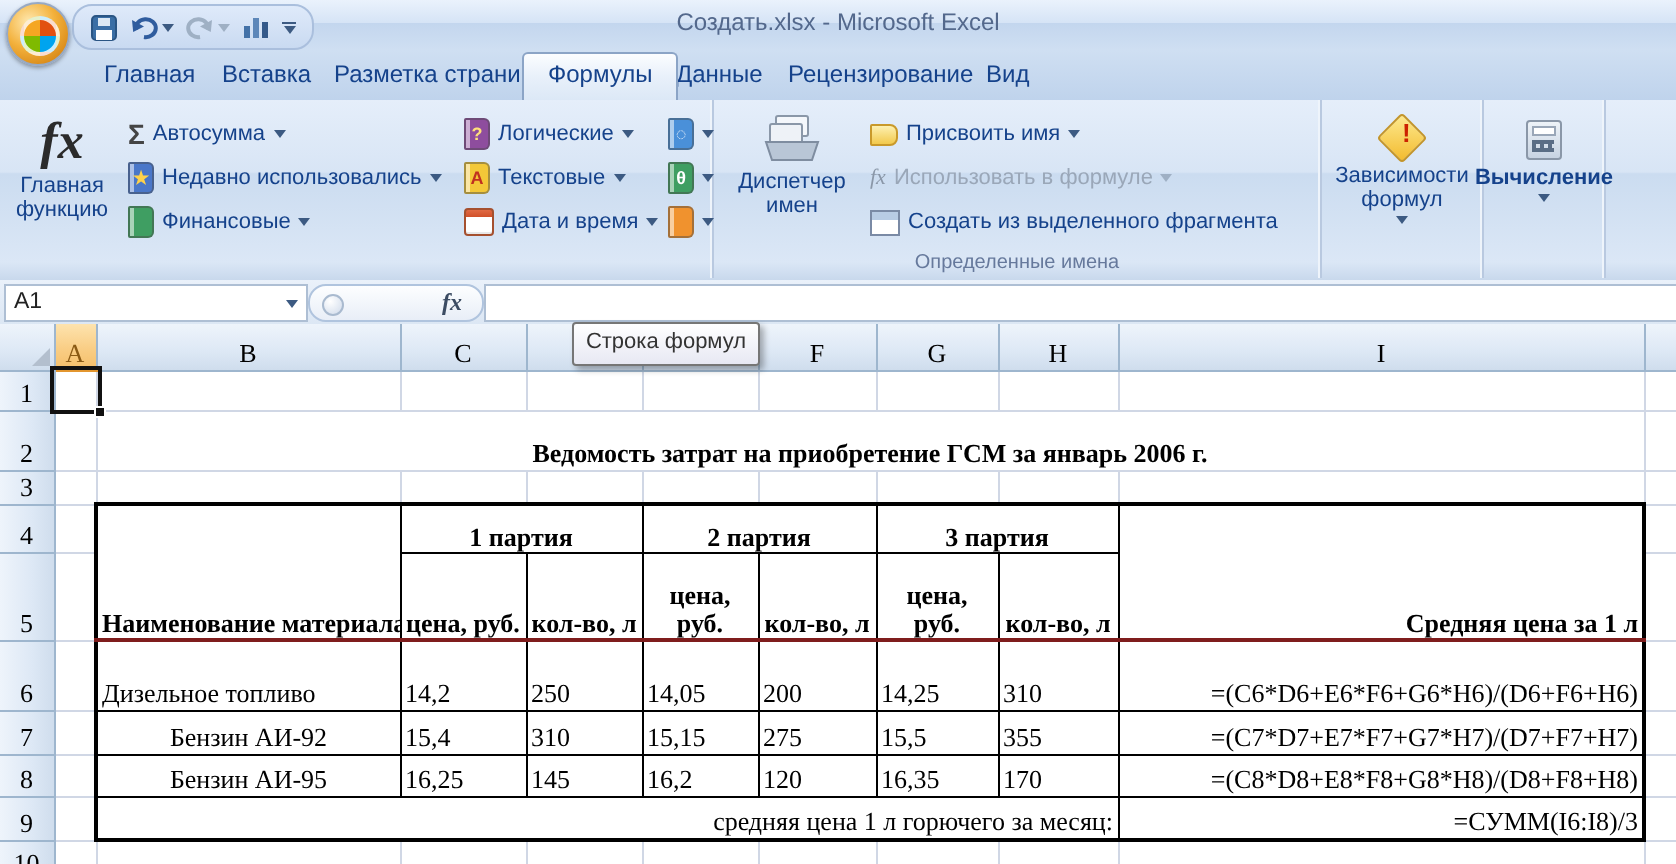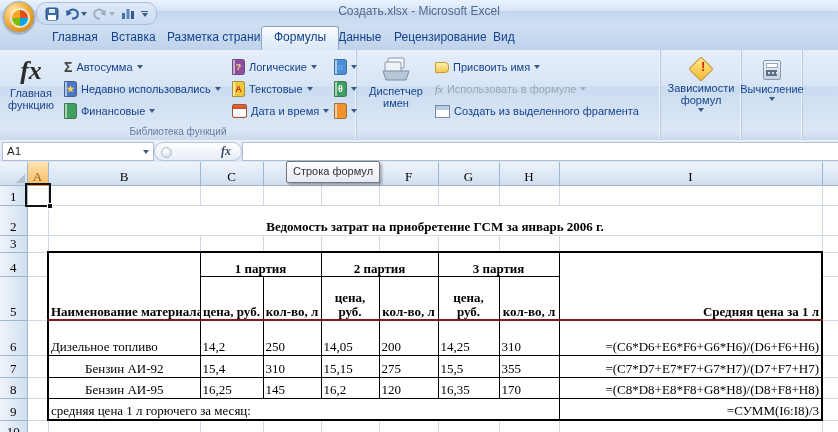--- a/index.html
+++ b/index.html
@@ -112,21 +112,21 @@
   .bT2{border-top:2px solid #000;}
   .bB2{border-bottom:2px solid #000;}
   .hb{border-bottom:2px solid #7f1d1d;}
   .hdr{font-weight:bold;text-align:center;vertical-align:middle;line-height:14px;}
   .pre{white-space:pre;text-align:right;}
   .sheet-title{font-weight:bold;font-size:16px;text-align:center;vertical-align:middle;
     border-right:1px solid #d0d7e5;border-bottom:1px solid #d0d7e5;}
   .numcell{text-align:left;padding-left:3px;padding-bottom:2px;}
   .namecell{vertical-align:middle;padding-left:3px;}
   .namecell.ctr{text-align:center;}
-  .footcell{padding-right:2px;padding-bottom:2px;}
+  .footcell{text-align:right;padding-right:2px;padding-bottom:2px;}
   .fmla{text-align:right;padding-left:2px;padding-bottom:2px;}
   
   .sel{position:absolute;left:25px;top:183px;width:22px;height:20px;border:2px solid #111;z-index:4;}
   .sel:after{content:"";position:absolute;right:-4px;bottom:-4px;width:4px;height:4px;
     background:#111;border:1px solid #fff;}
 </style>
 </head>
 <body>
 
 <div id="app">
@@ -224,21 +224,20 @@
           <span class="dar"></span>
       </div>
       <div class="rb-item" style="left:334px;top:29px;">
         <span class="bk" style="background:#3f9e62;color:#fff;">θ</span>
           <span class="dar"></span>
       </div>
       <div class="rb-item" style="left:334px;top:51px;">
         <span class="bk" style="background:#f0922e;"></span>
           <span class="dar"></span>
       </div>
-      <div class="grouplabel">Библиотека функций</div>
     </div>
 
     <div class="rgroup" style="left:357px;width:303px;">
       <div class="bigbtn" style="left:6px;top:2px;width:66px;height:84px;">
         <svg width="30" height="26">
           <rect x="7" y="1" width="16" height="10" rx="1" fill="#f4f7fb" stroke="#8a97a8"></rect>
           <rect x="4" y="5" width="16" height="10" rx="1" fill="#eef2f7" stroke="#8a97a8"></rect>
           <path d="M2 14 h26 l-3 9 h-20 z" fill="#b9c6d6" stroke="#7f8da0"></path>
         </svg>
         <span>Диспетчер имен</span>
@@ -250,34 +249,35 @@
       </div>
       <div class="rb-item disabled" style="left:78px;top:29px;">
         <span class="fxsm">fx</span>
         <span>Использовать в формуле</span>
           <span class="dar dis"></span>
       </div>
       <div class="rb-item" style="left:78px;top:51px;">
         <span class="grid-ic"></span>
         <span>Создать из выделенного фрагмента</span>
       </div>
+      <div class="grouplabel">Определенные имена</div>
     </div>
 
     <div class="rgroup" style="left:661px;width:80px;">
       <div class="bigbtn" style="left:2px;top:2px;width:76px;height:84px;">
         <span class="diamond">
             <span class="bang">!</span>
           </span>
         <span>Зависимости формул</span>
         <span class="dar"></span>
       </div>
     </div>
 
     <div class="rgroup" style="left:742px;width:60px;">
-      <div class="bigbtn" style="left:1px;top:2px;width:58px;height:84px;">
+      <div class="bigbtn" style="left:1px;top:2px;width:58px;height:84px;font-weight:bold;">
         <span class="calc-ic"></span>
         <span>Вычисление</span>
         <span class="dar"></span>
       </div>
     </div>
   </div>
 
   <div class="fbar">
     <div class="namebox">
       <span>A1</span>

